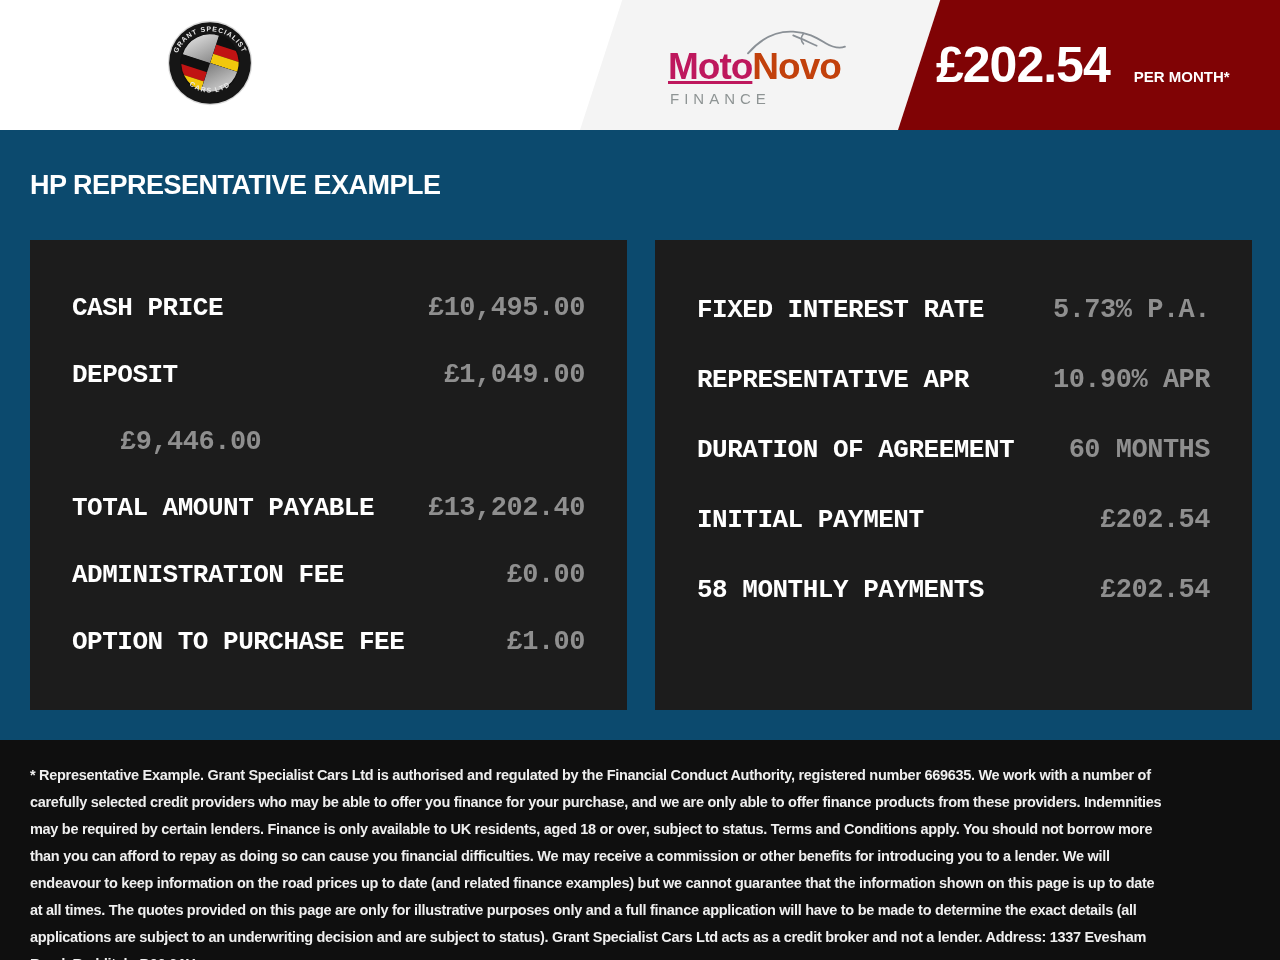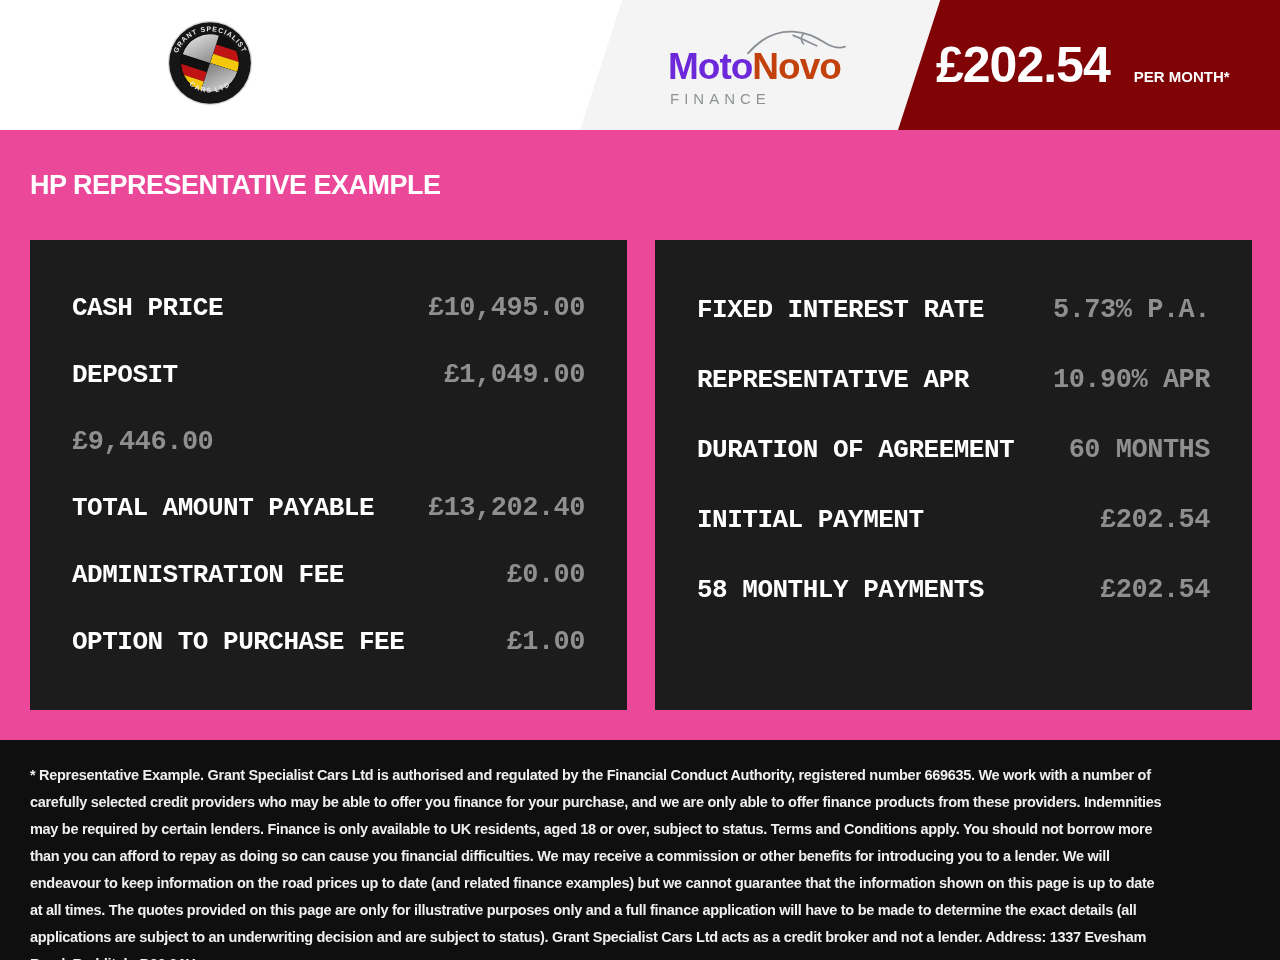--- a/index.html
+++ b/index.html
@@ -19,45 +19,45 @@
     position:absolute;top:0;bottom:0;left:898px;width:600px;background:#800305;
     transform:skewX(-18deg);transform-origin:bottom left;
   }
   .dealer-logo{position:absolute;left:167px;top:20px;width:86px;height:86px;}
   .arc-text{font-family:"Liberation Sans",sans-serif;font-weight:700;font-size:8px;letter-spacing:1.2px;fill:#e8e8e8;}
   .arc-text-sm{font-family:"Liberation Sans",sans-serif;font-weight:700;font-size:8px;letter-spacing:1.6px;fill:#e8e8e8;}
 
   .motonovo{position:absolute;left:668px;top:26px;width:180px;height:86px;}
   .car-swoosh{position:absolute;left:74px;top:0px;width:108px;height:32px;}
   .mn-word{position:absolute;left:0;top:20px;font-size:37px;font-weight:700;letter-spacing:-1px;white-space:nowrap;}
-  .mn-moto{color:#6d28d9;}
+  .mn-moto{color:#be185d;text-decoration:underline;}
   .mn-novo{color:#c2410c;}
   .mn-finance{
     position:absolute;right:18px;top:64px;width:160px;text-align:left;
     font-size:15px;font-weight:400;letter-spacing:5px;color:#8e9494;
   }
   .price-banner{position:absolute;left:936px;top:0;height:130px;display:flex;align-items:center;}
   .price-amount{color:#ffffff;font-size:50px;font-weight:700;letter-spacing:-1px;}
   .price-period{color:#ffffff;font-size:15px;font-weight:700;letter-spacing:0;margin-left:24px;margin-top:22px;}
 
   
-  .main{position:absolute;top:130px;left:0;width:1280px;height:610px;background:#ec4899;}
+  .main{position:absolute;top:130px;left:0;width:1280px;height:610px;background:#0c4a6e;}
   .page-heading{
     position:absolute;left:30px;top:40px;color:#ffffff;
     font-size:27px;font-weight:700;letter-spacing:-0.5px;
   }
   .panels{position:absolute;left:30px;top:110px;width:1222px;display:flex;gap:28px;}
   .panel{
     width:597px;height:470px;background:#1c1c1c;
     box-sizing:border-box;padding:35px 42px;
     display:flex;flex-direction:column;font-family:Liberation Mono, monospace;
   }
   .row{height:70px;display:flex;align-items:center;justify-content:space-between;}
   .lbl{color:#ffffff;font-size:26px;font-weight:700;letter-spacing:-0.5px;white-space:nowrap;}
-  .val{color:#8f8f8f;font-size:27px;font-weight:700;letter-spacing:-0.5px;white-space:nowrap;text-align:center;}
+  .val{color:#8f8f8f;font-size:27px;font-weight:700;letter-spacing:-0.5px;white-space:nowrap;text-align:center;margin-left:48px;}
 
   
   .footer{
     position:absolute;top:740px;left:0;width:1280px;height:220px;background:#0f0f0f;
     box-sizing:border-box;padding:22px 30px;
   }
   .disclaimer{
     width:1140px;color:#efefef;font-size:14.5px;font-weight:700;
     line-height:27px;letter-spacing:-0.3px;
   }

